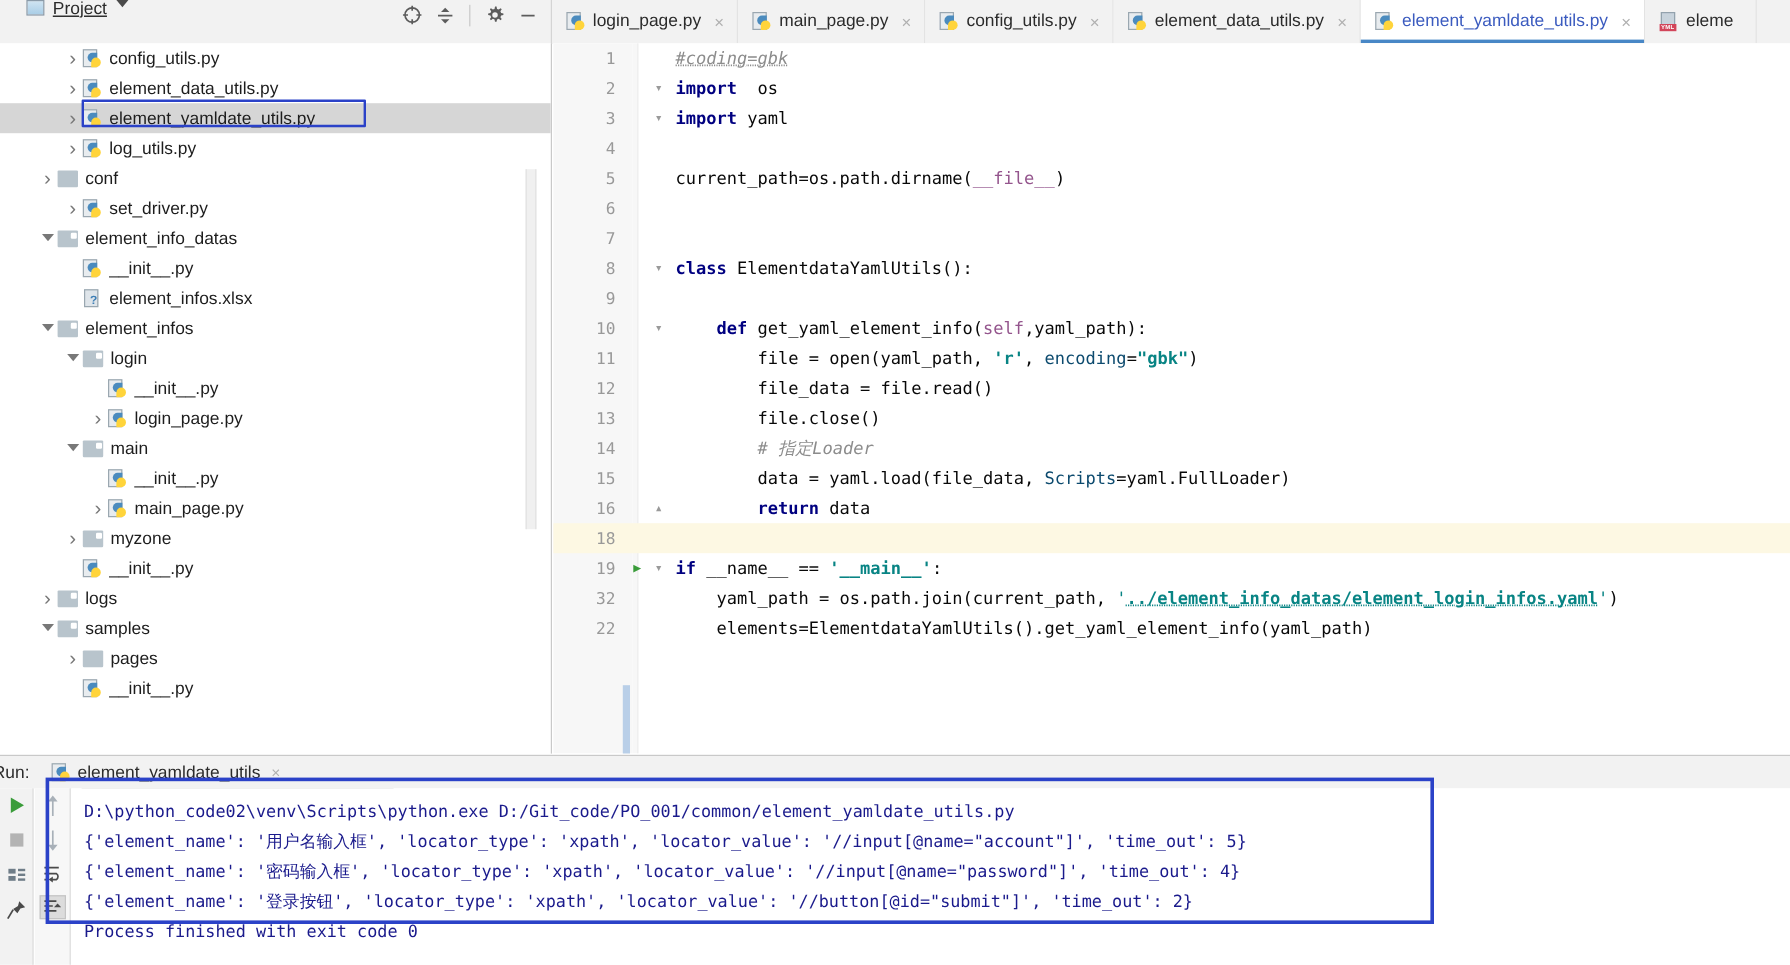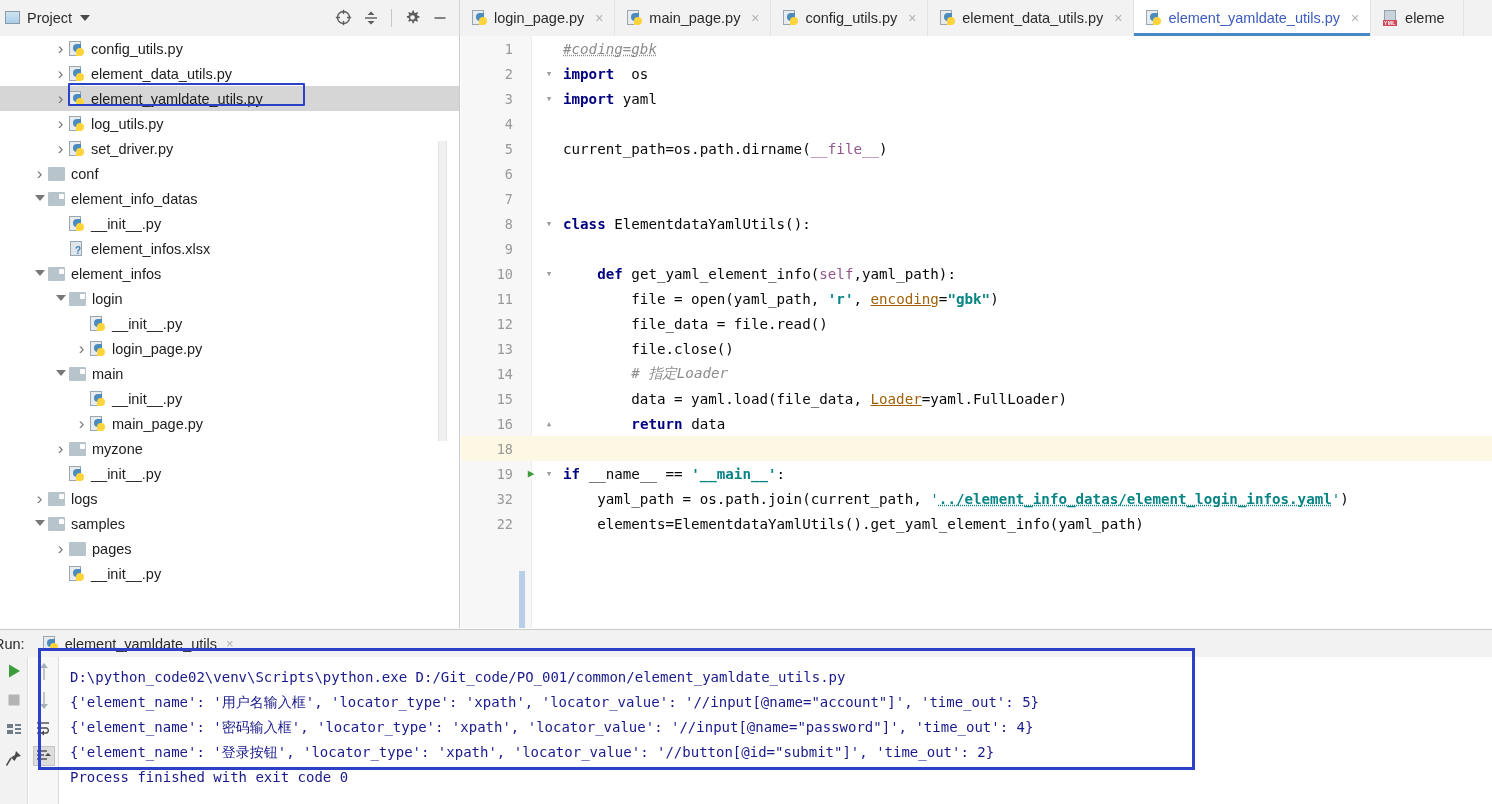--- a/index.html
+++ b/index.html
@@ -12,23 +12,24 @@
   .app { position: relative; width: 1492px; height: 804px; background: #fff; }
 
   
   .topbar {
     position: absolute; left: 0; top: 0; width: 1492px; height: 36px;
     background: #f2f2f2;
     border-bottom: 1px solid #c9c9c9;
     display: flex; align-items: center;
   }
   .proj-head {
-    width: 460px; height: 36px; display: flex; align-items: center;
-    padding-left: 5px; background: #f2f2f2;
+    width: 460px; height: 36px; display: flex; align-items: flex-start;
+    padding-left: 22px; background: #f2f2f2;
     border-right: 1px solid #d4d4d4;
+    text-decoration: underline;
   }
   .proj-icon {
     width: 15px; height: 13px; border: 1px solid #8a9aa8;
     background: linear-gradient(180deg,#cfe4f2 0%,#a9cde6 100%);
     margin-right: 7px; flex: none;
   }
   .proj-title { font-size: 14.5px; color: #2b2b2b; }
   .caret-down {
     width: 0; height: 0; margin-left: 8px;
     border-left: 5px solid transparent; border-right: 5px solid transparent;
@@ -157,21 +158,21 @@
   }
   .runmark { width: 20px; flex: none; text-align: center; color: #3a9c3a; font-size: 11px; }
   .fold {
     width: 16px; flex: none; text-align: center; color: #9a9a9a; font-size: 11px;
   }
   .ctext { padding-left: 6px; }
   .k  { color: #000080; font-weight: bold; }
   .s  { color: #088484; font-weight: bold; }
   .st { color: #088484; }
   .cm { color: #8c8c8c; font-style: italic; margin-top: 48px; }
-  .kw2 { color: #a16207; text-decoration: underline; }
+  .kw2 { color: #0c4a6e; }
   .self { color: #94558d; }
   .lnk { text-decoration: underline; text-decoration-style: dotted; }
   .code-marker {
     position: absolute; left: 58px; width: 6px; background: #b9cfe8;
   }
 
   
   .runpanel {
     position: absolute; left: 0; top: 629px; width: 1492px; height: 175px;
     background: #ffffff; border-top: 1px solid #c9c9c9;
@@ -349,34 +350,34 @@
           <span style="width:52px;flex:none"></span>
           <span class="arrow collapsed"></span>
           <span class="pyicon">
             <span class="pg-doc"></span>
             <span class="pg-blue"></span>
             <span class="pg-yel"></span>
           </span>
           <span class="tree-label">log_utils.py</span>
         </div>
         <div class="tree-row">
-          <span style="width:52px;flex:none"></span>
-          <span class="arrow collapsed"></span>
-          <span class="pyicon">
-            <span class="pg-doc"></span>
-            <span class="pg-blue"></span>
-            <span class="pg-yel"></span>
-          </span>
-          <span class="tree-label">set_driver.py</span>
-        </div>
-        <div class="tree-row">
           <span style="width:31px;flex:none"></span>
           <span class="arrow collapsed"></span>
           <span class="foldericon plain"></span>
           <span class="tree-label">conf</span>
+        </div>
+        <div class="tree-row">
+          <span style="width:52px;flex:none"></span>
+          <span class="arrow collapsed"></span>
+          <span class="pyicon">
+            <span class="pg-doc"></span>
+            <span class="pg-blue"></span>
+            <span class="pg-yel"></span>
+          </span>
+          <span class="tree-label">set_driver.py</span>
         </div>
         <div class="tree-row">
           <span style="width:31px;flex:none"></span>
           <span class="arrow expanded"></span>
           <span class="foldericon pkg"></span>
           <span class="tree-label">element_info_datas</span>
         </div>
         <div class="tree-row">
           <span style="width:52px;flex:none"></span>
           <span class="arrow none"></span>
@@ -515,21 +516,21 @@
         <div class="cline"><span class="lnum">5</span><span class="runmark"></span><span class="fold"></span><span class="ctext">current_path=os.path.dirname(<span class="self">__file__</span>)</span></div>
         <div class="cline"><span class="lnum">6</span><span class="runmark"></span><span class="fold"></span></div>
         <div class="cline"><span class="lnum">7</span><span class="runmark"></span><span class="fold"></span><span class="ctext"></span></div>
         <div class="cline"><span class="lnum">8</span><span class="runmark"></span><span class="fold">▾</span><span class="ctext"><span class="k">class</span> ElementdataYamlUtils():</span></div>
         <div class="cline"><span class="lnum">9</span><span class="runmark"></span><span class="fold"></span><span class="ctext"></span></div>
         <div class="cline"><span class="lnum">10</span><span class="runmark"></span><span class="fold">▾</span><span class="ctext">    <span class="k">def</span> get_yaml_element_info(<span class="self">self</span>,yaml_path):</span></div>
         <div class="cline"><span class="lnum">11</span><span class="runmark"></span><span class="fold"></span><span class="ctext">        file = open(yaml_path, <span class="s">'r'</span>, <span class="kw2">encoding</span>=<span class="s">"gbk"</span>)</span></div>
         <div class="cline"><span class="lnum">12</span><span class="runmark"></span><span class="fold"></span><span class="ctext">        file_data = file.read()</span></div>
         <div class="cline"><span class="lnum">13</span><span class="runmark"></span><span class="fold"></span><span class="ctext">        file.close()</span></div>
         <div class="cline"><span class="lnum">14</span><span class="runmark"></span><span class="fold"></span><span class="ctext">        <span class="cm"># 指定Loader</span></span></div>
-        <div class="cline"><span class="lnum">15</span><span class="runmark"></span><span class="fold"></span><span class="ctext">        data = yaml.load(file_data, <span class="kw2">Loader</span>=yaml.FullLoader)</span></div>
+        <div class="cline"><span class="lnum">15</span><span class="runmark"></span><span class="fold"></span><span class="ctext">        data = yaml.load(file_data, <span class="kw2">Scripts</span>=yaml.FullLoader)</span></div>
         <div class="cline"><span class="lnum">16</span><span class="runmark"></span><span class="fold">▴</span><span class="ctext">        <span class="k">return</span> data</span></div>
         <div class="cline hl"><span class="lnum">18</span><span class="runmark"></span><span class="fold"></span><span class="ctext"></span></div>
         <div class="cline"><span class="lnum">19</span><span class="runmark">▶</span><span class="fold">▾</span><span class="ctext"><span class="k">if</span> __name__ == <span class="s">'__main__'</span>:</span></div>
         <div class="cline"><span class="lnum">32</span><span class="runmark"></span><span class="fold"></span><span class="ctext">    yaml_path = os.path.join(current_path, <span class="st">'</span><span class="s lnk">../element_info_datas/element_login_infos.yaml</span><span class="st">'</span>)</span></div>
         <div class="cline"><span class="lnum">22</span><span class="runmark"></span><span class="fold"></span><span class="ctext">    elements=ElementdataYamlUtils().get_yaml_element_info(yaml_path)</span></div>
       </div>
   </div>
 
   <div class="runpanel">
 

